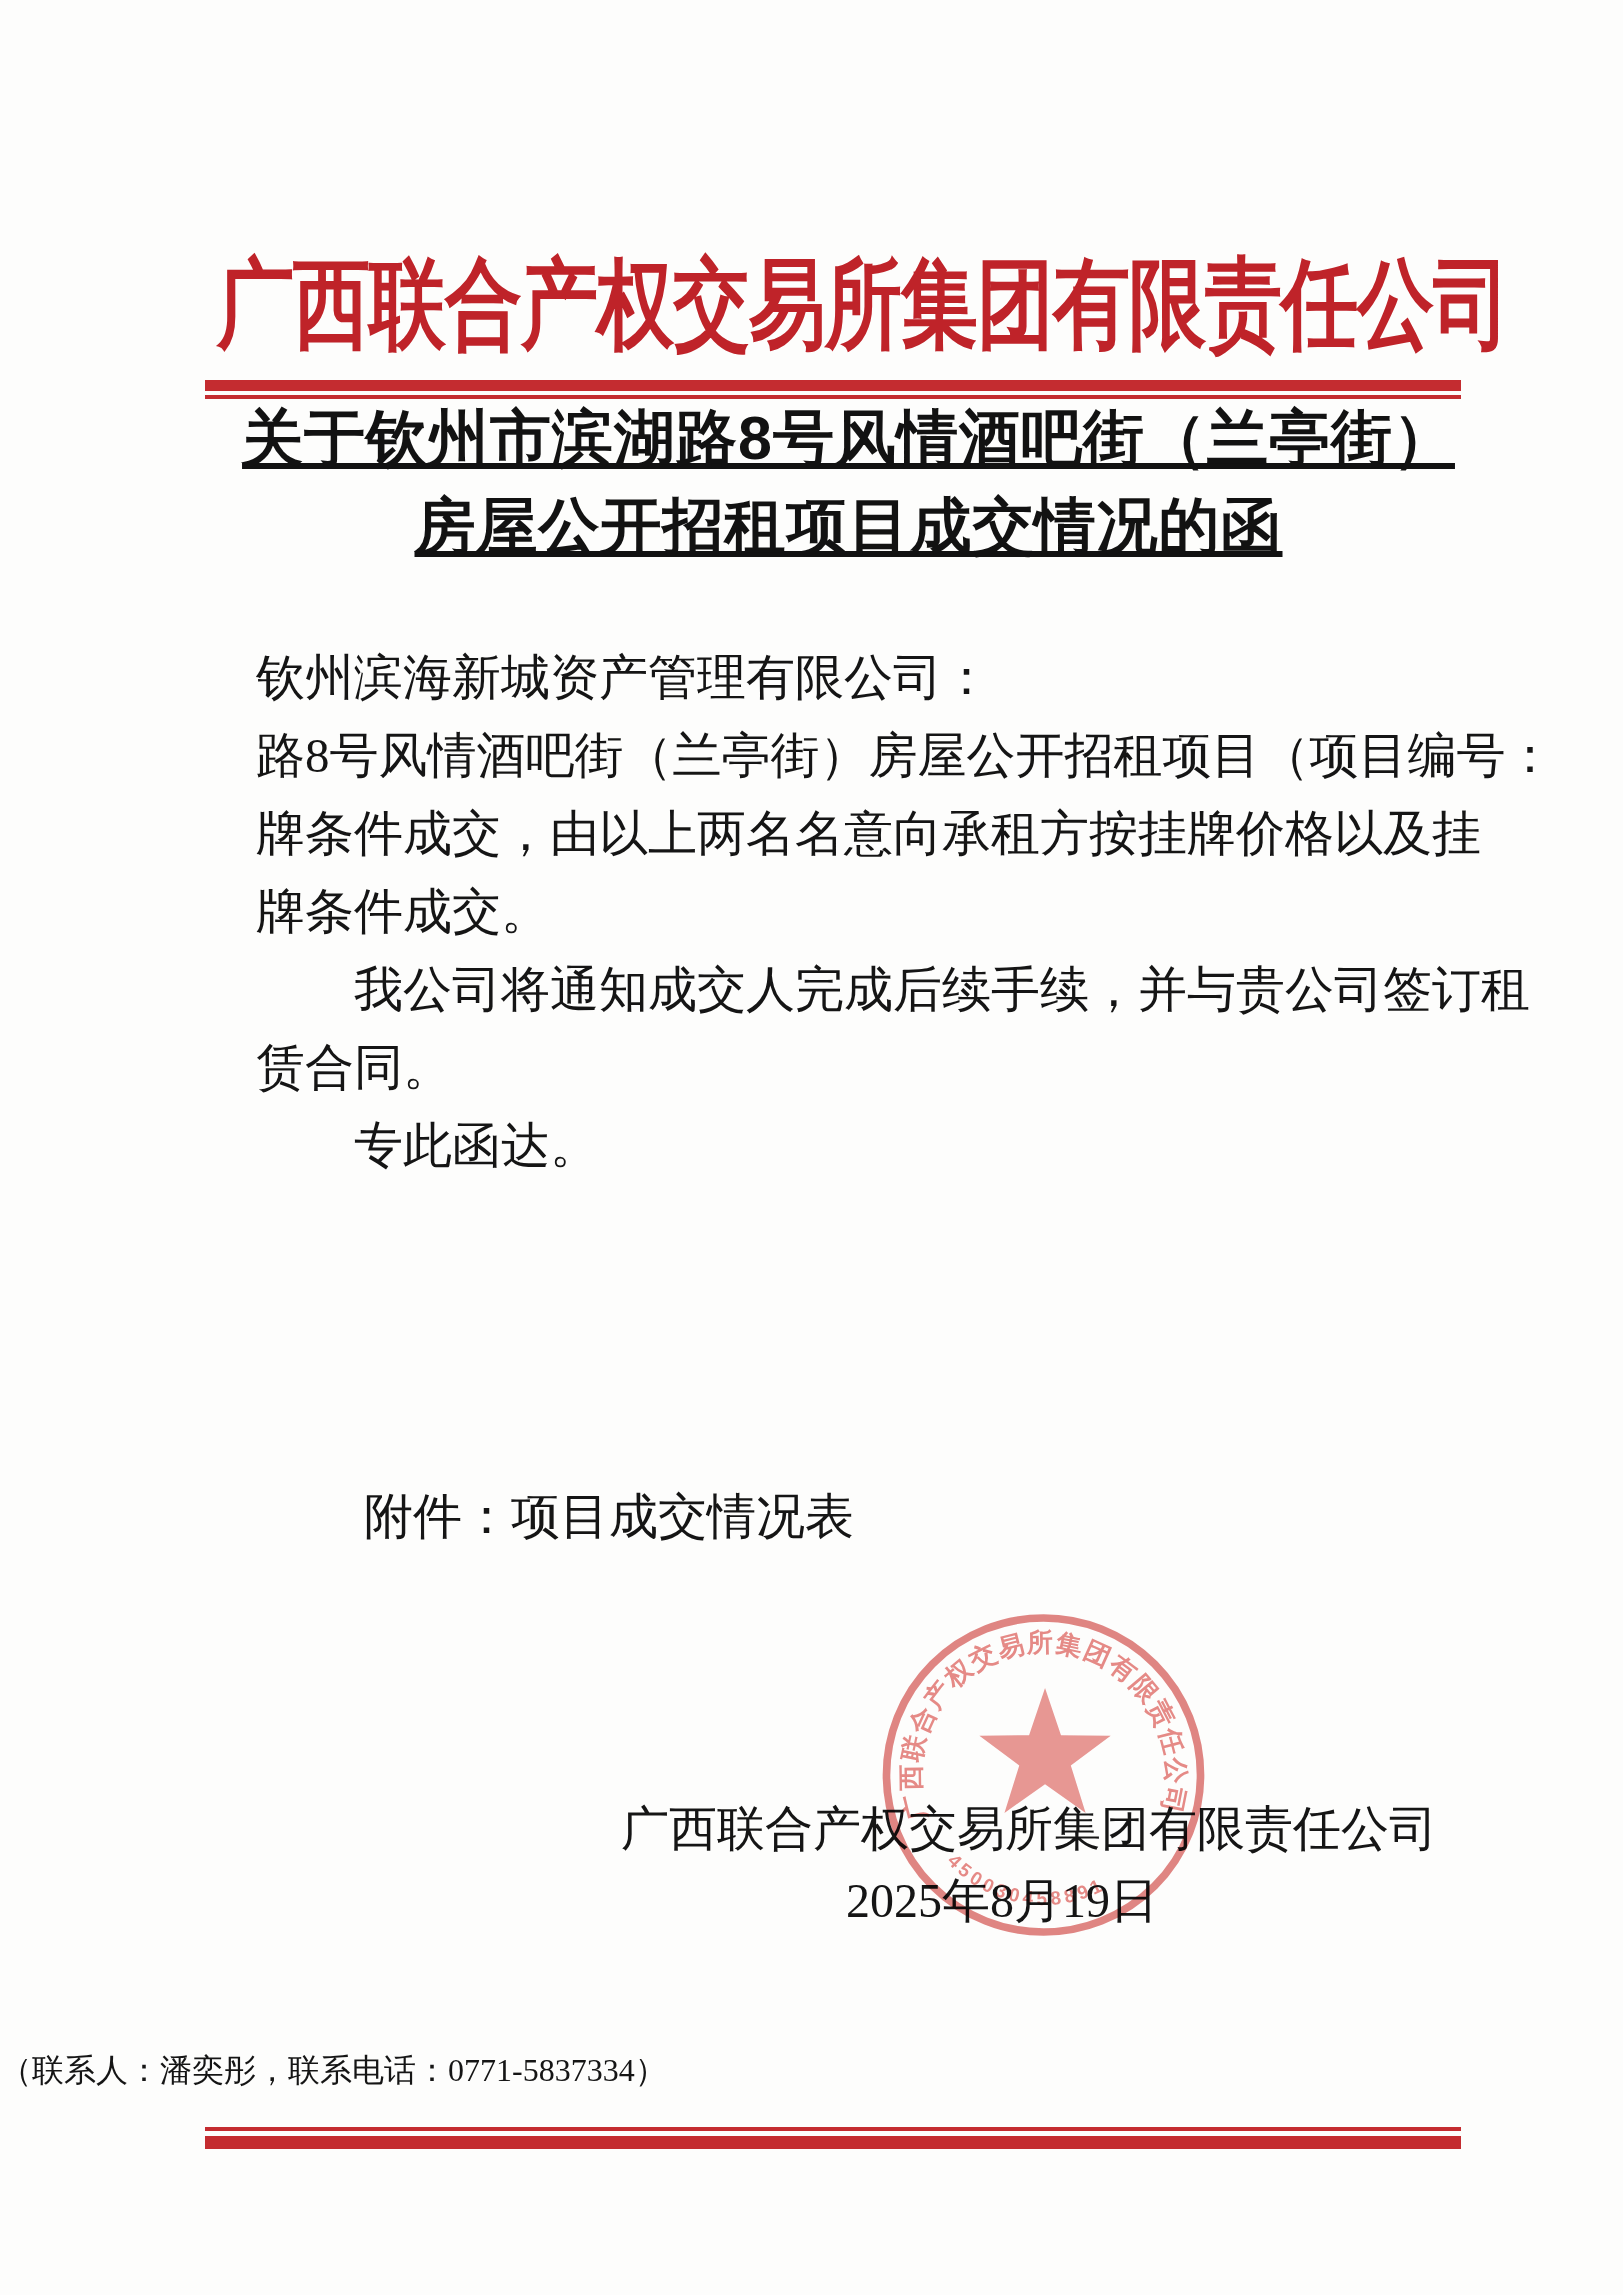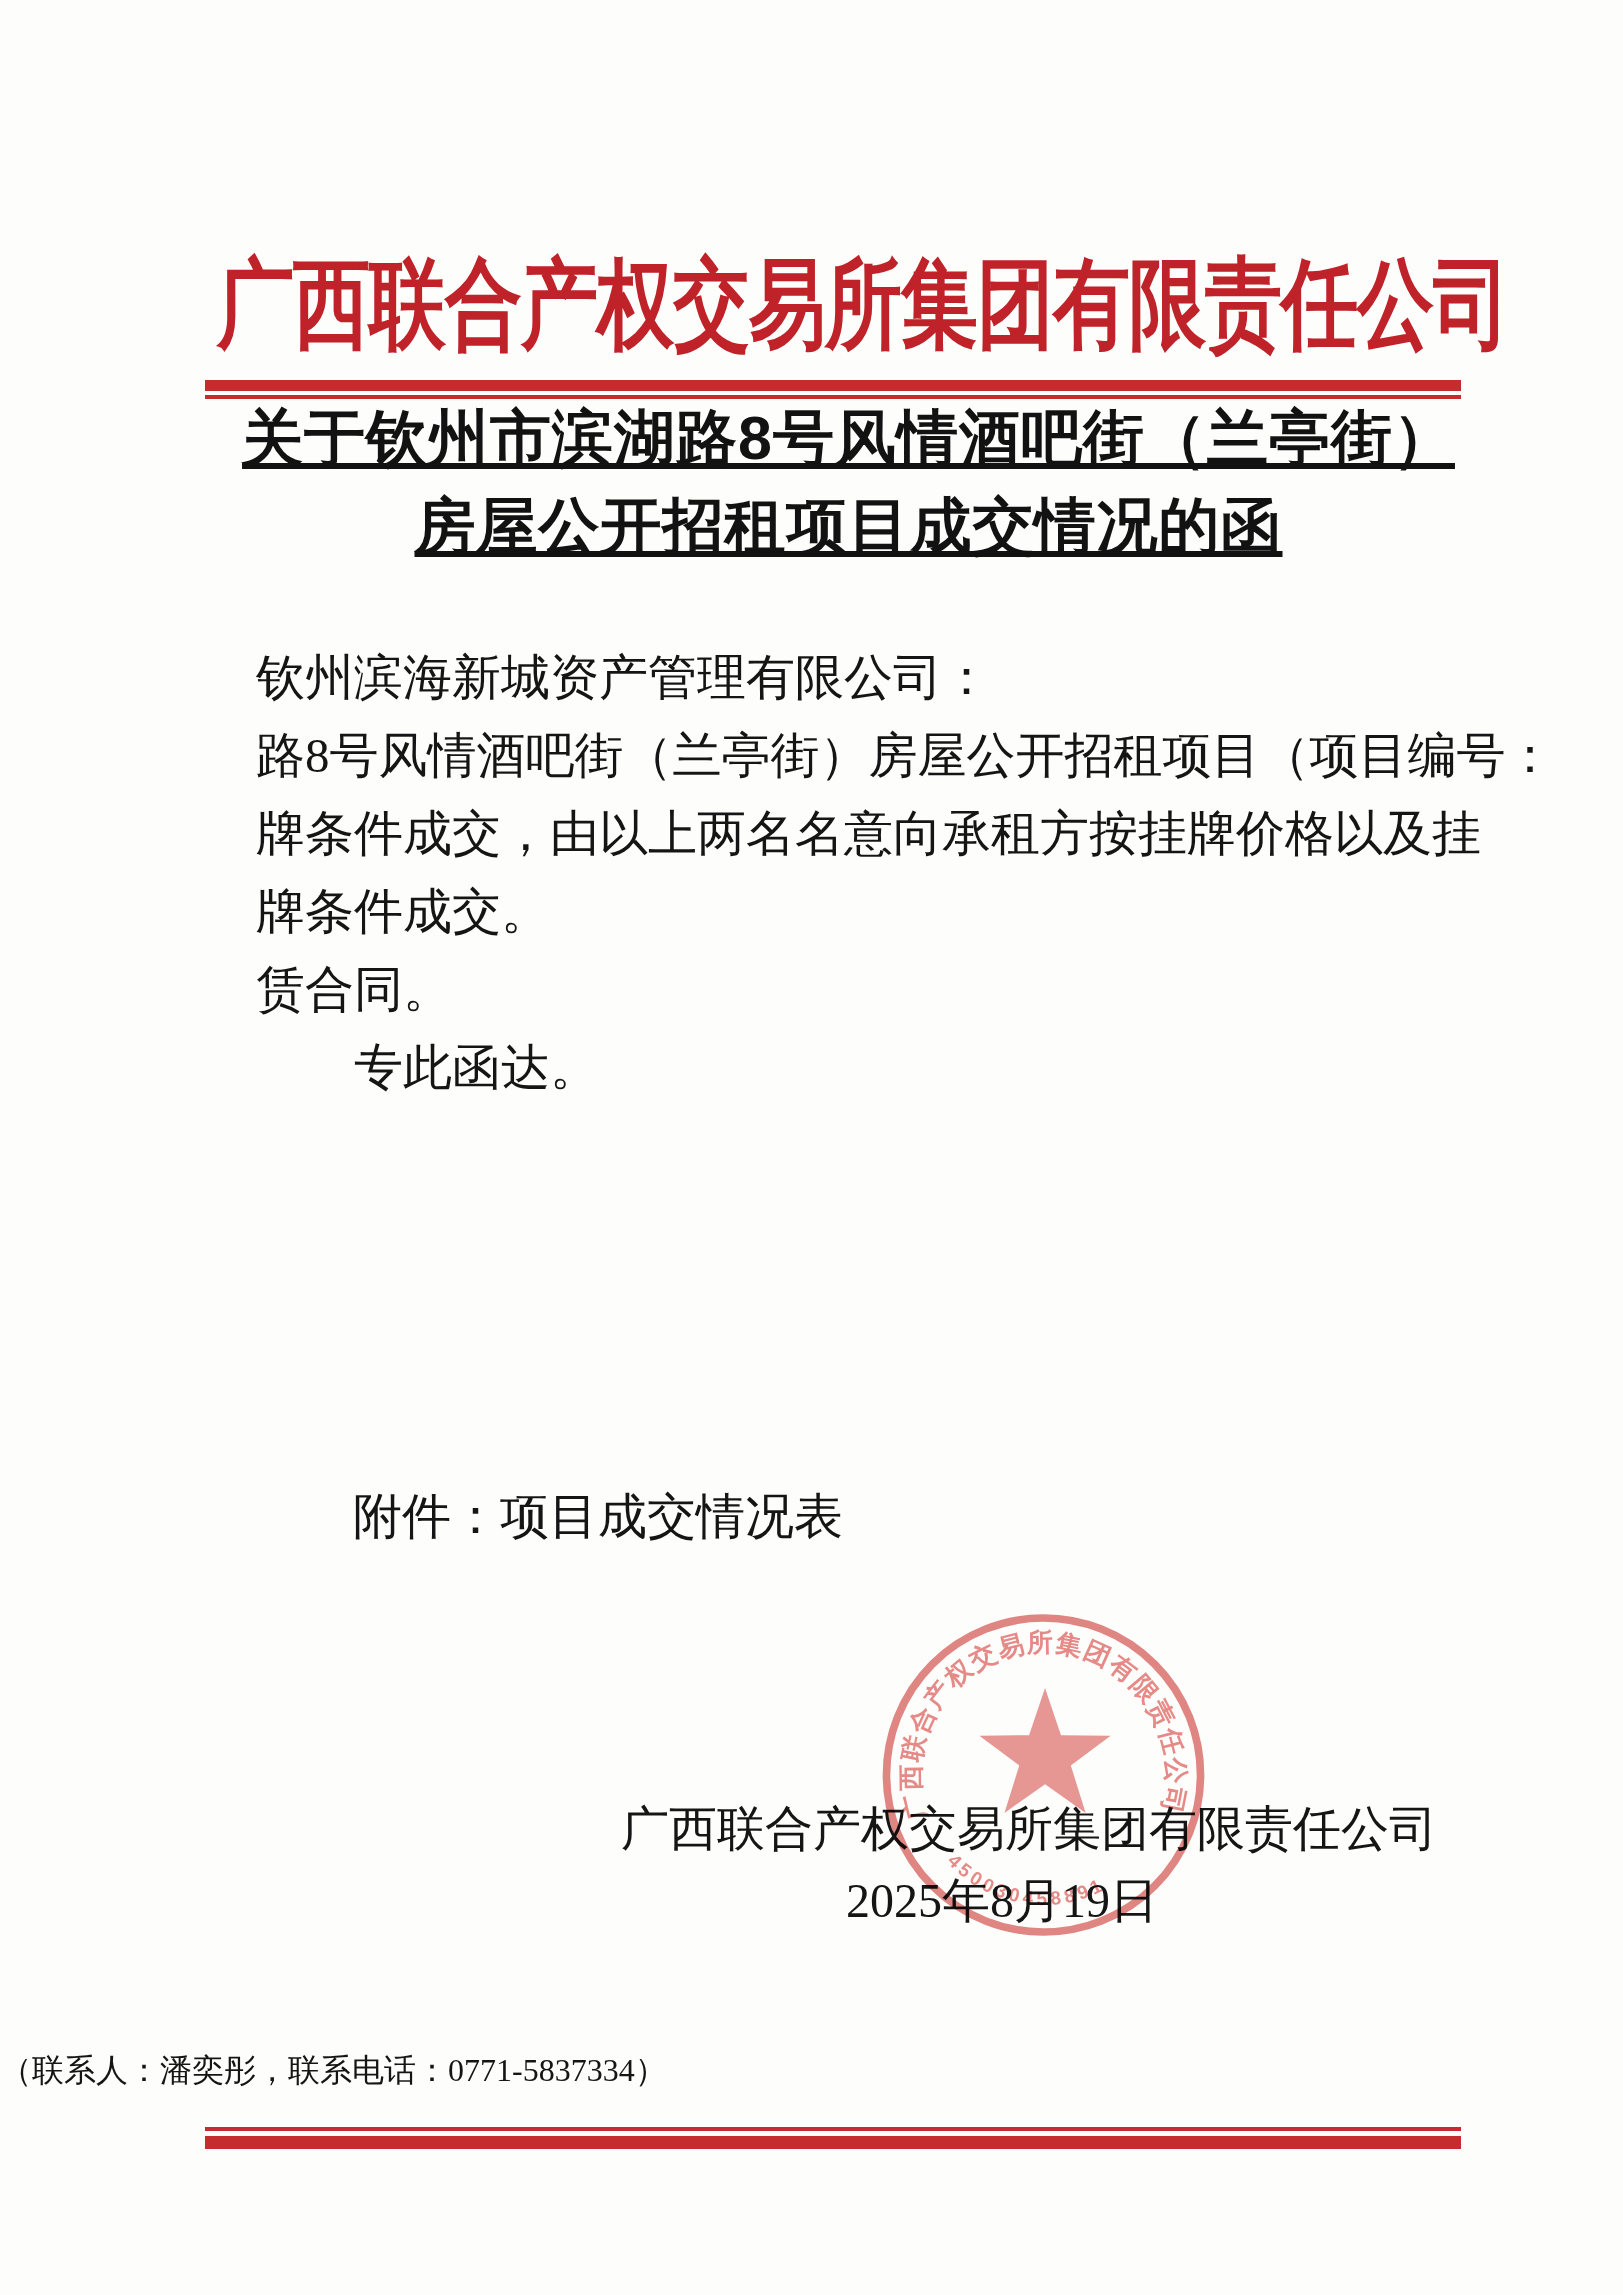--- a/index.html
+++ b/index.html
@@ -67,21 +67,21 @@
   .body-line {
     height: 78px;
     line-height: 78px;
     white-space: nowrap;
   }
   .indent { padding-left: 98px; }
 
   .attachment {
     position: absolute;
     top: 1478px;
-    left: 255px;
+    left: 266px;
     width: 1187px;
     padding-left: 98px;
     font-size: 49px;
     height: 78px;
     line-height: 78px;
     white-space: nowrap;
   }
 
   
   .sig-company, .sig-date {
@@ -135,20 +135,21 @@
   <div class="rule rule-top-thin"></div>
 
   <div class="doc-title doc-title-1">关于钦州市滨湖路8号风情酒吧街（兰亭街）</div>
   <div class="doc-title doc-title-2">房屋公开招租项目成交情况的函</div>
 
   <div class="body-block">
     <div class="body-line">钦州滨海新城资产管理有限公司：</div>
     <div class="body-line">路8号风情酒吧街（兰亭街）房屋公开招租项目（项目编号：</div>
     <div class="body-line">牌条件成交，由以上两名名意向承租方按挂牌价格以及挂</div>
     <div class="body-line">牌条件成交。</div>
+    <div class="body-line indent">我公司将通知成交人完成后续手续，并与贵公司签订租</div>
     <div class="body-line">赁合同。</div>
     <div class="body-line indent">专此函达。</div>
   </div>
 
   <div class="attachment">附件：项目成交情况表</div>
 
   <div class="sig-company">广西联合产权交易所集团有限责任公司</div>
   <div class="sig-date">2025年8月19日</div>
 
   <div class="contact">（联系人：潘奕彤，联系电话：0771-5837334）</div>

